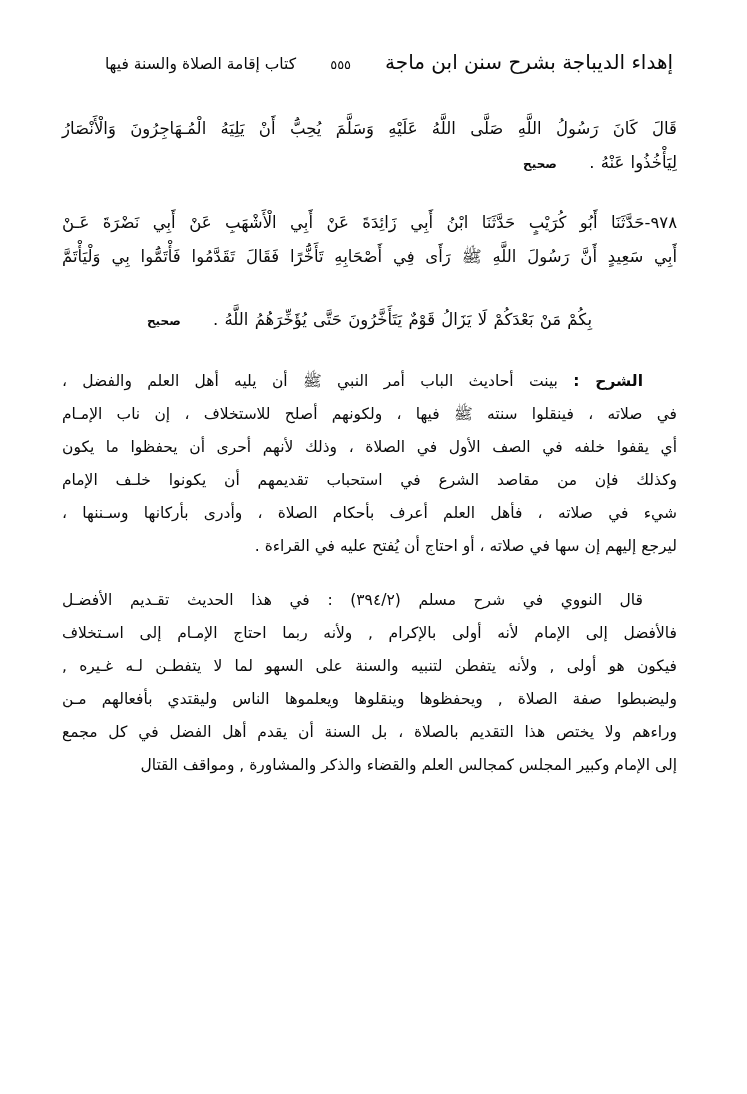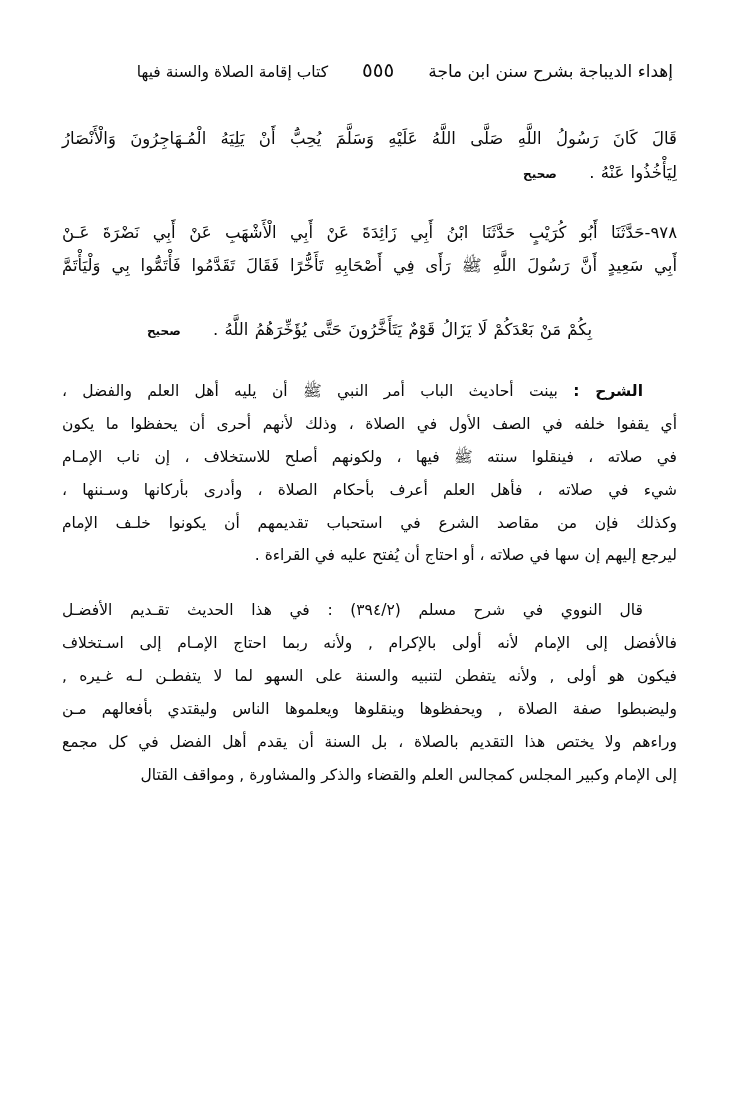--- a/index.html
+++ b/index.html
@@ -28,26 +28,26 @@
     flex-direction: row;
     align-items: baseline;
     justify-content: flex-start;
     font-size: 15.5px;
     line-height: 1.4;
     margin-bottom: 4px;
     padding-right: 4px;
     white-space: nowrap;
   }
   .header .book-title {
-    font-size: 17px;
+    font-size: 20px;
     letter-spacing: 0;
     text-align: right;
   }
   .header .page-number {
-    font-size: 20px;
+    font-size: 13px;
     margin: 12px 34px;
     letter-spacing: 2px;
     text-align: right;
   }
   .header .chapter-title {
     font-size: 15.5px;
   }
 
   
   .hadith-block {
@@ -131,24 +131,24 @@
       <span>بِكُمْ مَنْ بَعْدَكُمْ لَا يَزَالُ قَوْمٌ يَتَأَخَّرُونَ حَتَّى يُؤَخِّرَهُمُ اللَّهُ .</span>
       <span class="grade">صحيح</span>
     </span>
   </div>
 
   <div class="explanation">
     <span class="line indent">
       <span class="lead">الشرح :</span>
       <span>بينت أحاديث الباب أمر النبي ﷺ أن يليه أهل العلم والفضل ،</span>
     </span>
+    <span class="line">في صلاته ، فينقلوا سنته ﷺ فيها ، ولكونهم أصلح للاستخلاف ، إن ناب الإمـام</span>
     <span class="line">أي يقفوا خلفه في الصف الأول في الصلاة ، وذلك لأنهم أحرى أن يحفظوا ما يكون</span>
-    <span class="line">في صلاته ، فينقلوا سنته ﷺ فيها ، ولكونهم أصلح للاستخلاف ، إن ناب الإمـام</span>
+    <span class="line">وكذلك فإن من مقاصد الشرع في استحباب تقديمهم أن يكونوا خلـف الإمام</span>
     <span class="line">شيء في صلاته ، فأهل العلم أعرف بأحكام الصلاة ، وأدرى بأركانها وسـننها ،</span>
-    <span class="line">وكذلك فإن من مقاصد الشرع في استحباب تقديمهم أن يكونوا خلـف الإمام</span>
     <span class="line last">ليرجع إليهم إن سها في صلاته ، أو احتاج أن يُفتح عليه في القراءة .</span>
   </div>
 
   <div class="explanation para-gap">
     <span class="line indent">قال النووي في شرح مسلم (٣٩٤/٢) : في هذا الحديث تقـديم الأفضـل</span>
     <span class="line">فالأفضل إلى الإمام لأنه أولى بالإكرام , ولأنه ربما احتاج الإمـام إلى اسـتخلاف</span>
     <span class="line">فيكون هو أولى , ولأنه يتفطن لتنبيه والسنة على السهو لما لا يتفطـن لـه غـيره ,</span>
     <span class="line">وليضبطوا صفة الصلاة , ويحفظوها وينقلوها ويعلموها الناس وليقتدي بأفعالهم مـن</span>
     <span class="line">وراءهم ولا يختص هذا التقديم بالصلاة ، بل السنة أن يقدم أهل الفضل في كل مجمع</span>
     <span class="line last">إلى الإمام وكبير المجلس كمجالس العلم والقضاء والذكر والمشاورة , ومواقف القتال</span>

